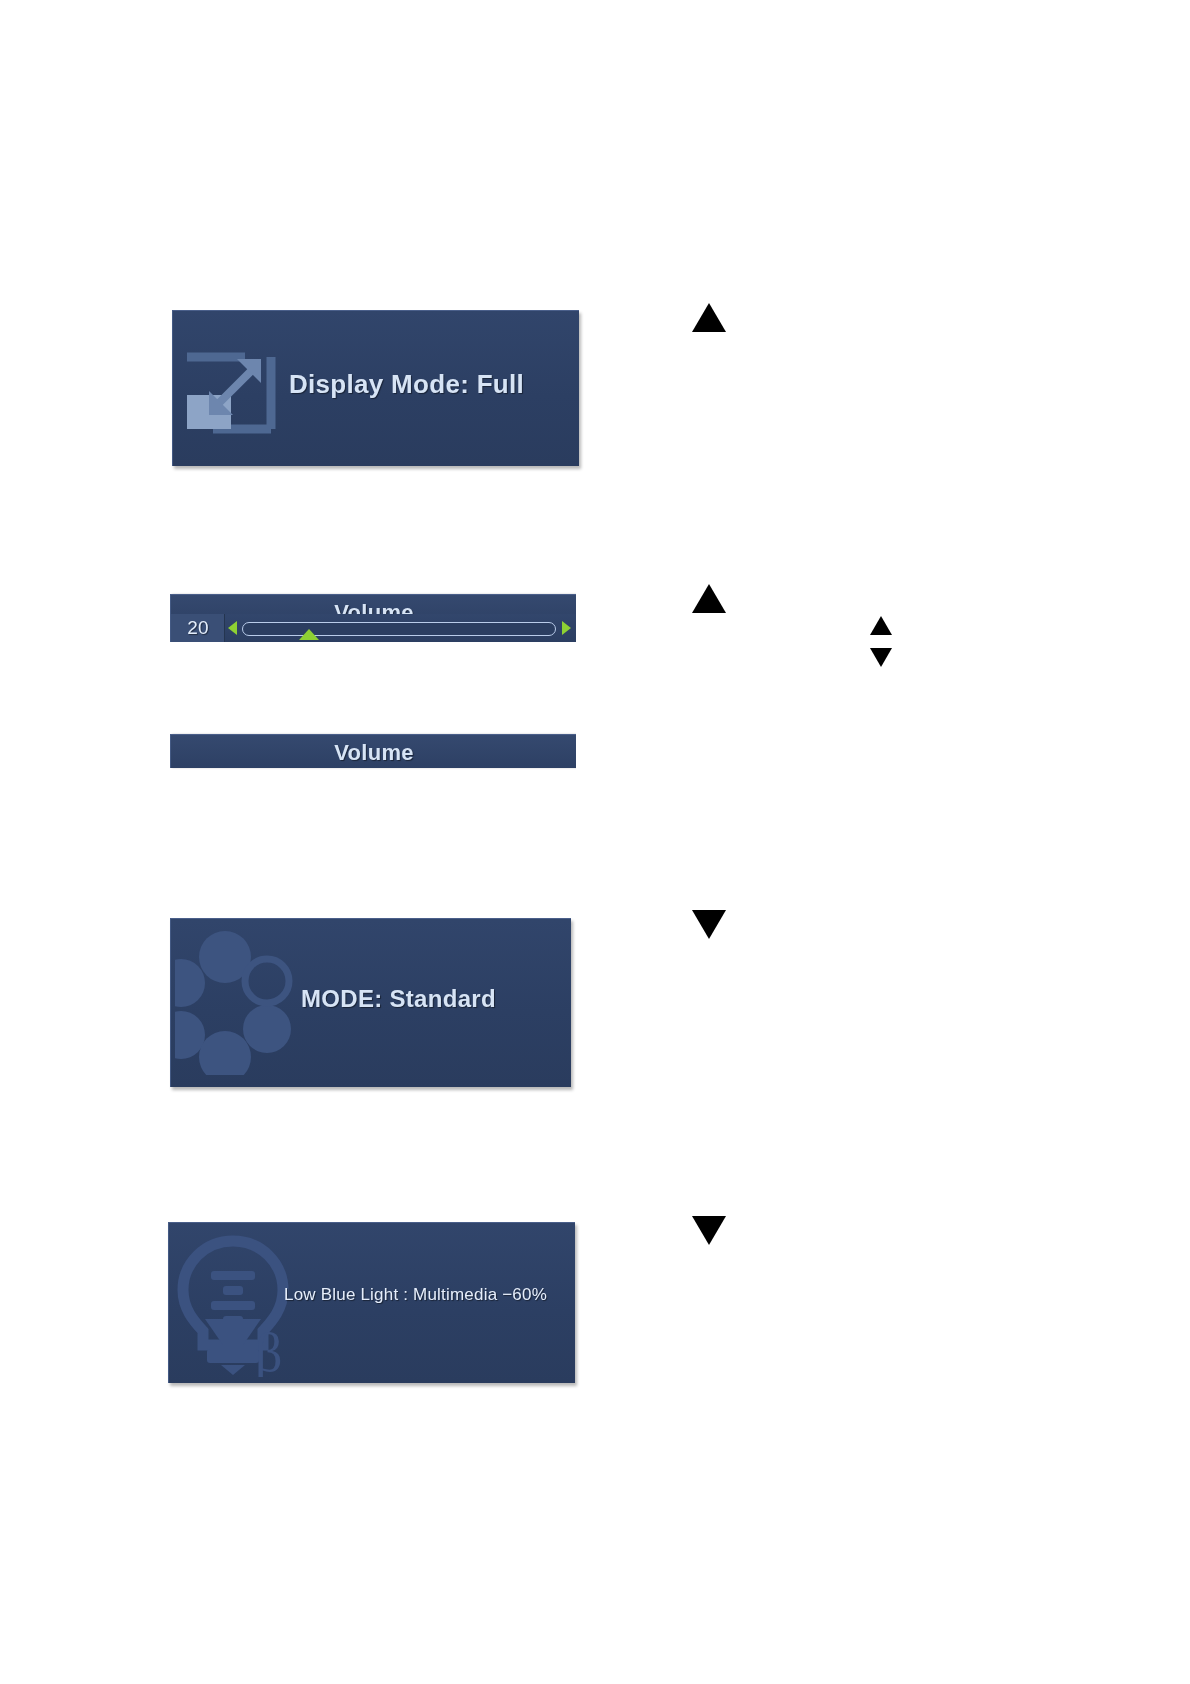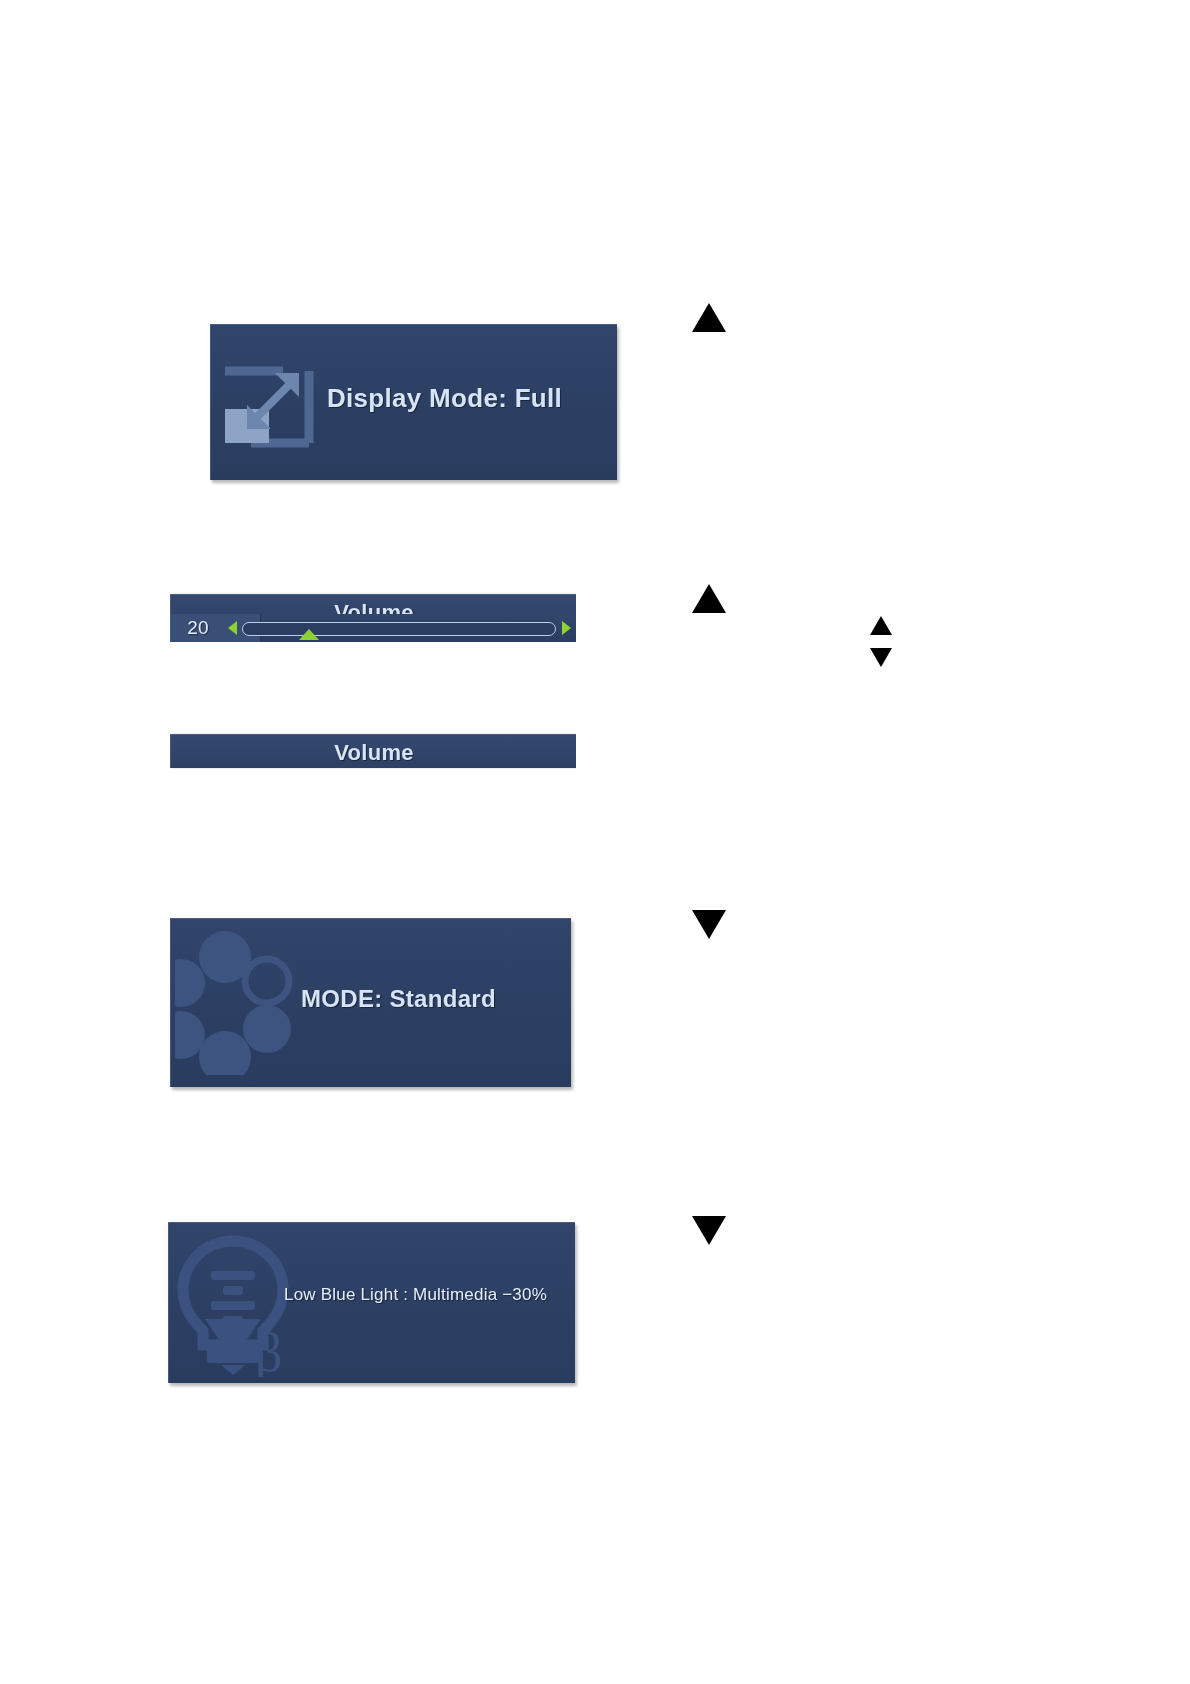--- a/index.html
+++ b/index.html
@@ -34,24 +34,23 @@
     color: #d7e4f5;
     font-weight: bold;
     letter-spacing: 0.3px;
     white-space: nowrap;
     text-shadow: 1px 1px 1px rgba(0,0,0,0.45);
   }
 
   
   #panel-display-mode {
     left: 172px;
-    top: 324px;
+    top: 310px;
     width: 406px;
     height: 155px;
-    margin-left: 38px;
   }
   #display-mode-icon {
     position: absolute;
     left: 10px;
     top: 32px;
     width: 96px;
     height: 92px;
   }
   #panel-display-mode .osd-text {
     left: 116px;
@@ -97,21 +96,20 @@
     box-shadow: 2px 3px 3px rgba(0,0,0,0.25);
   }
   .vol-value-box {
     position: absolute;
     left: 0;
     top: 0;
     width: 54px;
     height: 28px;
     background: #3a4f76;
     box-shadow: inset -1px 0 0 #243550;
-    padding-left: 36px;
   }
   .vol-value-box .osd-text {
     left: 0;
     top: 3px;
     width: 54px;
     text-align: center;
     font-size: 19px;
     font-weight: normal;
     color: #e4eefb;
   }
@@ -329,21 +327,21 @@
           <rect x="48" y="53" width="20" height="9" rx="3"></rect>
           <rect x="36" y="68" width="44" height="9" rx="3"></rect>
           <rect x="48" y="83" width="20" height="9" rx="3"></rect>
         </g>
         <polygon points="30,86 86,86 68,112 48,112" fill="#3b5280"></polygon>
         <rect x="32" y="116" width="52" height="14" rx="3" fill="#3b5280"></rect>
         <polygon points="46,132 70,132 58,142" fill="#3b5280"></polygon>
         <text x="80" y="138" font-family="'Liberation Serif', serif" font-size="54" fill="#3b5280">β</text>
       </svg>
     </span>
-    <span class="osd-text">Low Blue Light  :  Multimedia  −30%</span>
+    <span class="osd-text">Low Blue Light  :  Multimedia  −60%</span>
   </div>
 
   <span class="tri tri-up" id="tri-1"></span>
   <span class="tri tri-up" id="tri-2"></span>
   <span class="tri tri-up-sm" id="tri-3"></span>
   <span class="tri tri-down-sm" id="tri-4"></span>
   <span class="tri tri-down" id="tri-5"></span>
   <span class="tri tri-down" id="tri-6"></span>
 
 </div>

